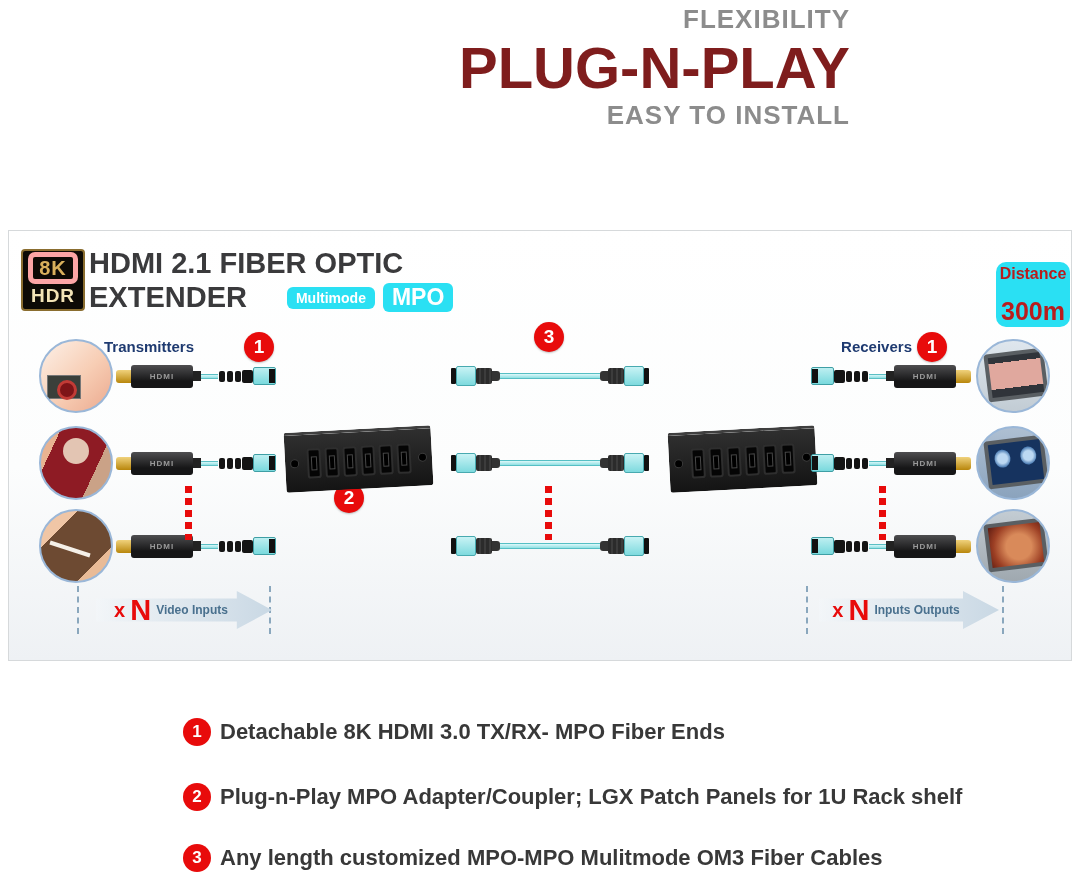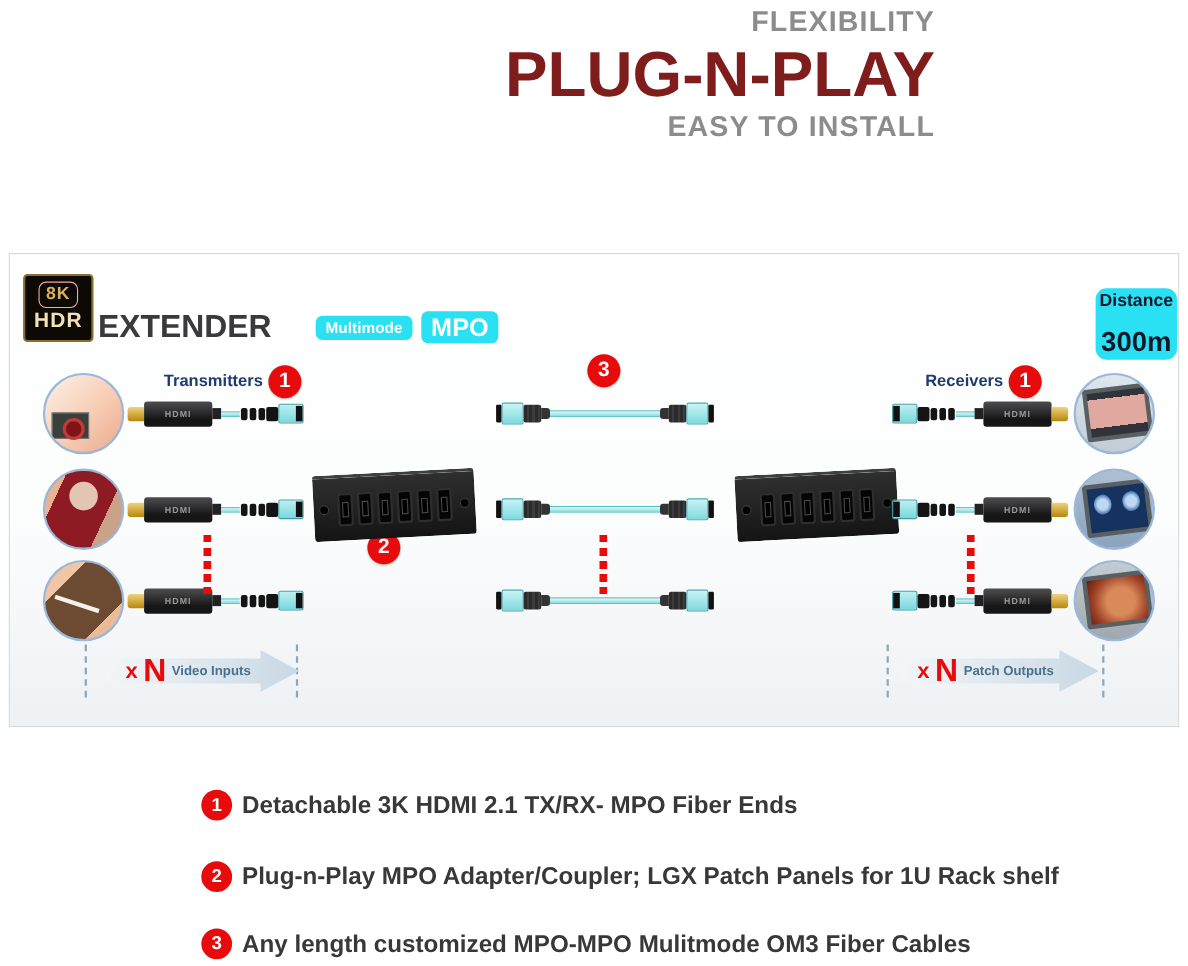--- a/index.html
+++ b/index.html
@@ -15,33 +15,33 @@
 
   
   #panel { position:absolute; left:8px; top:230px; width:1064px; height:431px;
            border:1px solid #d6d9db;
            background:linear-gradient(180deg,#ffffff 0%,#fcfdfd 55%,#eef1f4 100%); }
 
   
   .badge8k { position:absolute; left:12px; top:18px; width:64px; height:62px;
              background:#0d0a05; border:2px solid #8a6d2f; border-radius:4px;
              display:flex; flex-direction:column; align-items:center; justify-content:center; }
-  .b8k-top { border:1px solid #fca5a5; border-radius:7px; padding:0 6px; color:#d9b05c;
-             font-weight:bold; font-size:16px; line-height:22px; letter-spacing:1px; }
+  .b8k-top { border:5px solid #fca5a5; border-radius:7px; padding:0 6px; color:#d9b05c;
+             font-weight:bold; font-size:20px; line-height:22px; letter-spacing:1px; }
   .b8k-bot { color:#f2e3b6; font-weight:bold; font-size:19px; line-height:24px; letter-spacing:1px; }
 
   .title1 { position:absolute; left:80px; top:16px; font-size:29px; font-weight:bold; color:#3a3a3c; }
   .title-row2 { position:absolute; left:80px; top:50px; display:flex; align-items:center; gap:8px; }
   .title2 { font-size:29px; font-weight:bold; color:#3a3a3c; }
   .chip { background:#2ae0f3; color:#fff; font-weight:bold; border-radius:6px; }
   .chip-mm  { font-size:14px; padding:3px 9px;margin-left:32px; }
   .chip-mpo { font-size:23px; padding:1px 9px; }
 
   .dist { position:absolute; left:987px; top:31px; width:74px; background:#2ae0f3;
-          border-radius:10px; color:#0f172a; text-align:center; padding:3px 2px 4px; }
+          border-radius:10px; color:#b91c1c; text-align:center; padding:3px 2px 4px; }
   .dist-l { font-size:16px; font-weight:bold; line-height:18px; }
   .dist-v { font-size:25px; font-weight:bold; line-height:24px;margin-top:16px; }
 
   
   .sec-label { font-size:15px; font-weight:bold; color:#1e3a70; line-height:30px; }
   .marker { width:30px; height:30px; border-radius:50%; background:#e80b0b; color:#fff;
             font-weight:bold; font-size:19px; display:flex; align-items:center; justify-content:center;
             box-shadow:0 1px 2px rgba(0,0,0,.25); }
 
   
@@ -144,32 +144,33 @@
   <div class="hdr hdr-big" style="top:34px;">PLUG-N-PLAY</div>
   <div class="hdr hdr-small" style="top:100px;">EASY TO INSTALL</div>
 
   <div id="panel">
 
     <div class="badge8k">
       <div class="b8k-top">8K</div>
       <div class="b8k-bot">HDR</div>
     </div>
 
+    <div class="title1">HDMI 2.1 FIBER OPTIC</div>
     <div class="title-row2">
       <span class="title2">EXTENDER</span>
       <span class="chip chip-mm">Multimode</span>
       <span class="chip chip-mpo">MPO</span>
     </div>
 
     <div class="dist">
       <div class="dist-l">Distance</div>
       <div class="dist-v">300m</div>
     </div>
 
-    <div class="abs sec-label" style="left:95px;top:101px;width:135px;text-align:right;">Transmitters</div>
+    <div class="abs sec-label" style="left:95px;top:101px;width:135px;">Transmitters</div>
     <div class="abs marker" style="left:235px;top:101px;">1</div>
     <div class="abs sec-label" style="left:815px;top:101px;width:88px;text-align:right;">Receivers</div>
     <div class="abs marker" style="left:908px;top:101px;">1</div>
     <div class="abs marker" style="left:325px;top:252px;">2</div>
     <div class="abs marker" style="left:525px;top:91px;">3</div>
 
     <div class="scene s-tx1" style="left:30px;top:108px;">
         <div class="mini-shot"></div>
       </div>
     <div class="scene s-tx2" style="left:30px;top:195px;"></div>
@@ -372,27 +373,27 @@
     <div class="flow" style="left:87px;top:360px;width:176px;">
       <span class="fx">x</span>
       <span class="fn">N</span>
       <span class="fl">Video Inputs</span>
     </div>
     <div class="rail" style="left:797px;top:355px;"></div>
     <div class="rail" style="left:993px;top:355px;"></div>
     <div class="flow" style="left:810px;top:360px;width:180px;">
       <span class="fx">x</span>
       <span class="fn">N</span>
-      <span class="fl">Patch Outputs</span>
+      <span class="fl">Inputs Outputs</span>
     </div>
   </div>
 
   <div class="leg" style="top:717px;">
     <div class="lnum">1</div>
-    <div class="ltxt">Detachable 3K HDMI 2.1 TX/RX- MPO Fiber Ends</div>
+    <div class="ltxt">Detachable 8K HDMI 3.0 TX/RX- MPO Fiber Ends</div>
   </div>
   <div class="leg" style="top:782px;">
     <div class="lnum">2</div>
     <div class="ltxt">Plug-n-Play MPO Adapter/Coupler; LGX Patch Panels for 1U Rack shelf</div>
   </div>
   <div class="leg" style="top:843px;">
     <div class="lnum">3</div>
     <div class="ltxt">Any length customized MPO-MPO Mulitmode OM3 Fiber Cables</div>
   </div>
 

